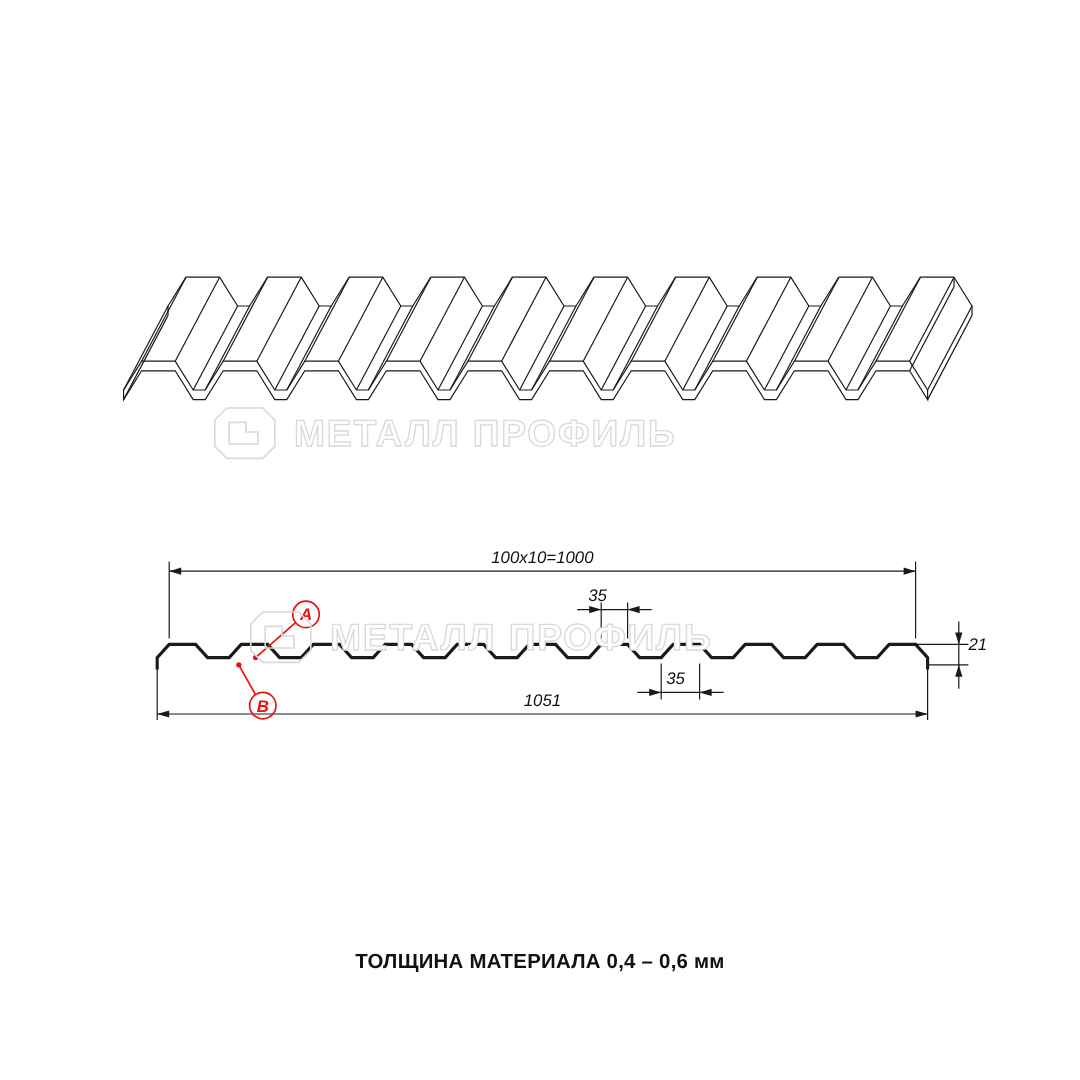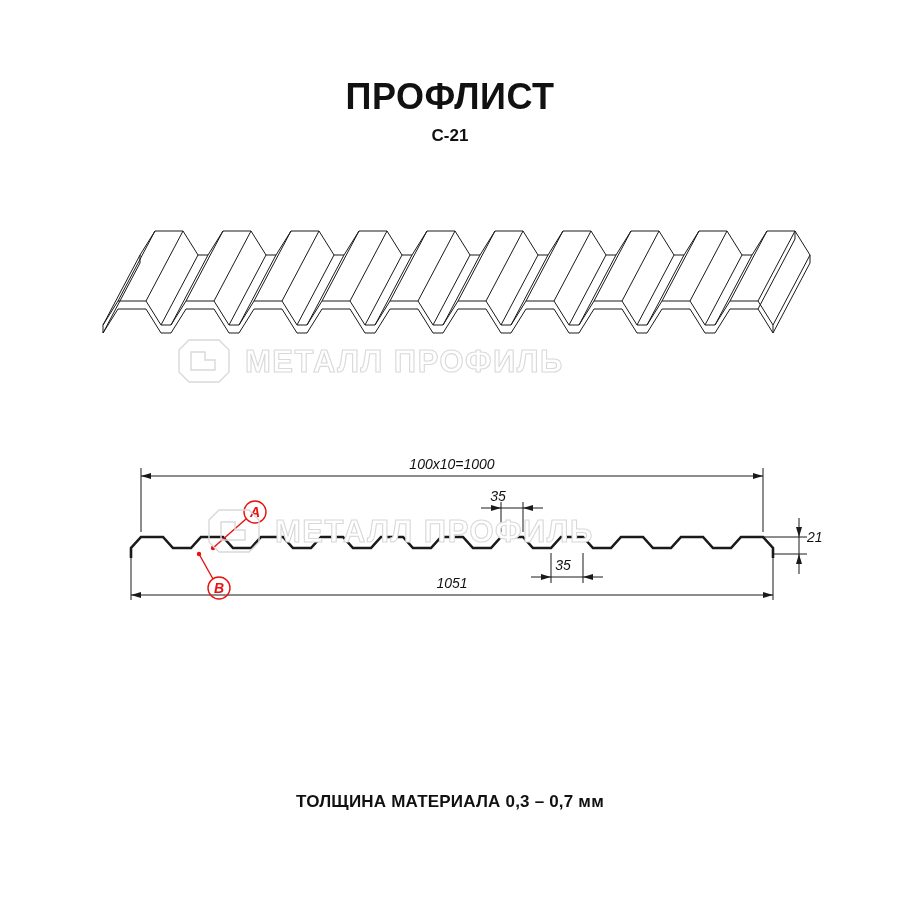--- a/index.html
+++ b/index.html
@@ -103,24 +103,20 @@
     stroke-width: 1.1;
     letter-spacing: 1.5px;
   }
   .wm-shape { fill: none; stroke: #d9d9d9; stroke-width: 1.4; }
 </style>
 </head>
 <body>
 
 <div class="page">
 
-  <div class="title-block">
-    <div class="title-main">ПРОФЛИСТ</div>
-    <div class="title-sub">С-21</div>
-  </div>
 
   <div class="iso-view">
     <svg width="720" height="190" viewBox="0 0 720 190">
       <g class="ln thin">
 
         <path d="M45 60 L60 36 L88 36 L103 60 L113 60 L128 36 L156 36 L171 60 L181 60 L196 36 L224 36 L239 60 L249 60 L264 36 L292 36 L307 60 L317 60 L332 36 L360 36 L375 60 L385 60 L400 36 L428 36 L443 60 L453 60 L468 36 L496 36 L511 60 L521 60 L536 36 L564 36 L579 60 L589 60 L604 36 L632 36 L647 60 L657 60 L672 36 L700 36"></path>
 
         <path d="M8 130 L23 106 L51 106 L66 130 L76 130 L91 106 L119 106 L134 130 L144 130 L159 106 L187 106 L202 130 L212 130 L227 106 L255 106 L270 130 L280 130 L295 106 L323 106 L338 130 L348 130 L363 106 L391 106 L406 130 L416 130 L431 106 L459 106 L474 130 L484 130 L499 106 L527 106 L542 130 L552 130 L567 106 L595 106 L610 130 L620 130 L635 106 L663 106 L678 130"></path>
 
         <path d="M60 36 L23 106"></path>
@@ -264,15 +260,15 @@
       <g transform="translate(205,500)">
         <g class="wm-shape" transform="translate(0,8)">
           <path d="M4 12 L14 2 L44 2 L54 12 L54 34 L44 44 L14 44 L4 34 Z"></path>
           <path d="M16 14 L30 14 L30 22 L40 22 L40 32 L16 32 Z"></path>
         </g>
         <text class="wm-text" x="70" y="42">МЕТАЛЛ ПРОФИЛЬ</text>
       </g>
     </svg>
   </div>
 
-  <div class="footer-note">ТОЛЩИНА МАТЕРИАЛА 0,3 – 0,7 мм</div>
+  <div class="footer-note">ТОЛЩИНА МАТЕРИАЛА 0,4 – 0,6 мм</div>
 
 </div>
 
 </body></html>

